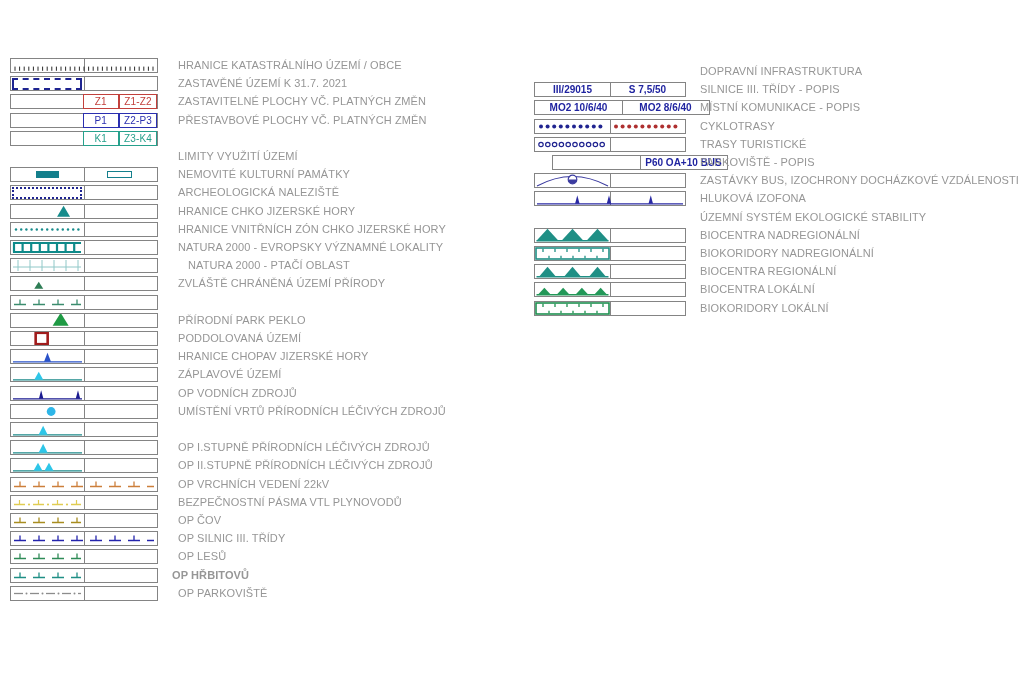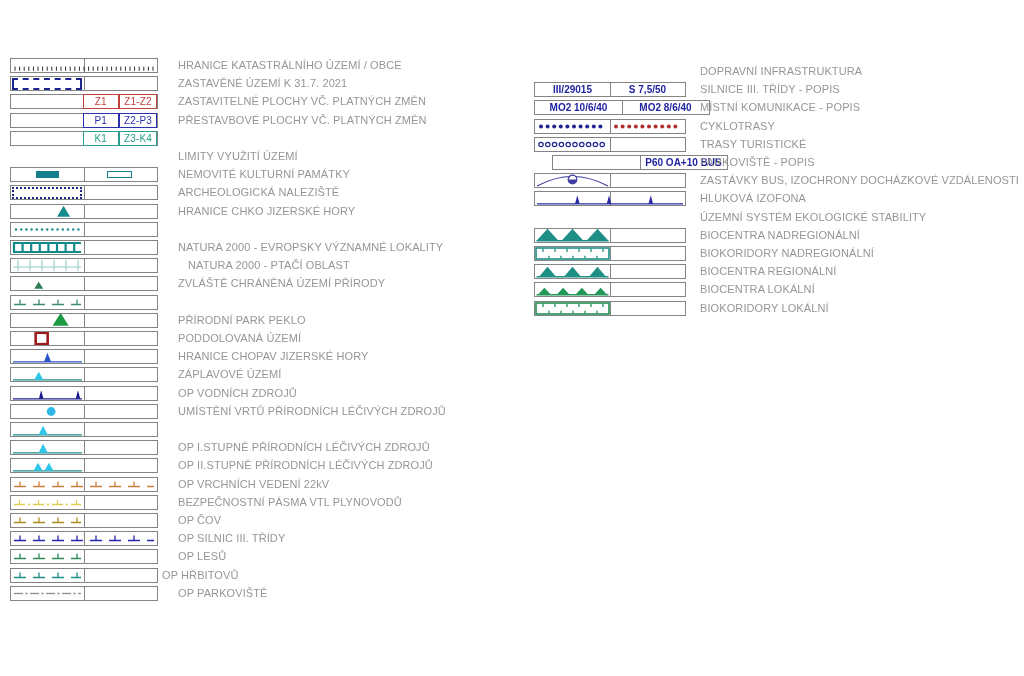--- a/index.html
+++ b/index.html
@@ -135,20 +135,21 @@
             <circle cx="30.999999999999996" cy="6.5" r="1.2" fill="#178c8c"></circle>
             <circle cx="36.199999999999996" cy="6.5" r="1.2" fill="#178c8c"></circle>
             <circle cx="41.4" cy="6.5" r="1.2" fill="#178c8c"></circle>
             <circle cx="46.6" cy="6.5" r="1.2" fill="#178c8c"></circle>
             <circle cx="51.800000000000004" cy="6.5" r="1.2" fill="#178c8c"></circle>
             <circle cx="57.00000000000001" cy="6.5" r="1.2" fill="#178c8c"></circle>
             <circle cx="62.20000000000001" cy="6.5" r="1.2" fill="#178c8c"></circle>
             <circle cx="67.4" cy="6.5" r="1.2" fill="#178c8c"></circle>
           </svg>
         </div>
+        <div class="label" style="left: 178px;">HRANICE VNITŘNÍCH ZÓN CHKO JIZERSKÉ HORY</div>
       </div>
       <div class="row" style="top: 240px;">
         <div class="sym-box" style="left: 10px; width: 148px;">
           <div class="divider"></div>
           <svg class="sym-svg" width="146" height="13" viewBox="0 0 146 13">
             <line x1="2" y1="2" x2="70" y2="2" stroke="#0f8a8a" stroke-width="2"></line>
             <line x1="2" y1="11" x2="70" y2="11" stroke="#0f8a8a" stroke-width="2"></line>
             <line x1="3" y1="1.5" x2="3" y2="11.5" stroke="#0f8a8a" stroke-width="2.2"></line>
             <line x1="11.6" y1="1.5" x2="11.6" y2="11.5" stroke="#0f8a8a" stroke-width="2.2"></line>
             <line x1="20.2" y1="1.5" x2="20.2" y2="11.5" stroke="#0f8a8a" stroke-width="2.2"></line>
@@ -392,21 +393,21 @@
             <line x1="3" y1="8.5" x2="15" y2="8.5" stroke="#1f8f85" stroke-width="1.5"></line>
             <line x1="9" y1="8.5" x2="9" y2="3.5" stroke="#1f8f85" stroke-width="1.3"></line>
             <line x1="22" y1="8.5" x2="34" y2="8.5" stroke="#1f8f85" stroke-width="1.5"></line>
             <line x1="28" y1="8.5" x2="28" y2="3.5" stroke="#1f8f85" stroke-width="1.3"></line>
             <line x1="41" y1="8.5" x2="53" y2="8.5" stroke="#1f8f85" stroke-width="1.5"></line>
             <line x1="47" y1="8.5" x2="47" y2="3.5" stroke="#1f8f85" stroke-width="1.3"></line>
             <line x1="60" y1="8.5" x2="70" y2="8.5" stroke="#1f8f85" stroke-width="1.5"></line>
             <line x1="66" y1="8.5" x2="66" y2="3.5" stroke="#1f8f85" stroke-width="1.3"></line>
           </svg>
         </div>
-        <div class="label" style="left: 162px;">OP HŘBITOVŮ</div>
+        <div class="label" style="left: 172px; font-weight: bold;">OP HŘBITOVŮ</div>
       </div>
       <div class="row" style="top: 585.8px;">
         <div class="sym-box" style="left: 10px; width: 148px;">
           <div class="divider"></div>
           <svg class="sym-svg" width="146" height="13" viewBox="0 0 146 13">
             <line x1="3" y1="6.5" x2="12" y2="6.5" stroke="#8c8c8c" stroke-width="1.3"></line>
             <circle cx="15.5" cy="6.5" r="1" fill="#8c8c8c"></circle>
             <line x1="19" y1="6.5" x2="28" y2="6.5" stroke="#8c8c8c" stroke-width="1.3"></line>
             <circle cx="31.5" cy="6.5" r="1" fill="#8c8c8c"></circle>
             <line x1="35" y1="6.5" x2="44" y2="6.5" stroke="#8c8c8c" stroke-width="1.3"></line>

